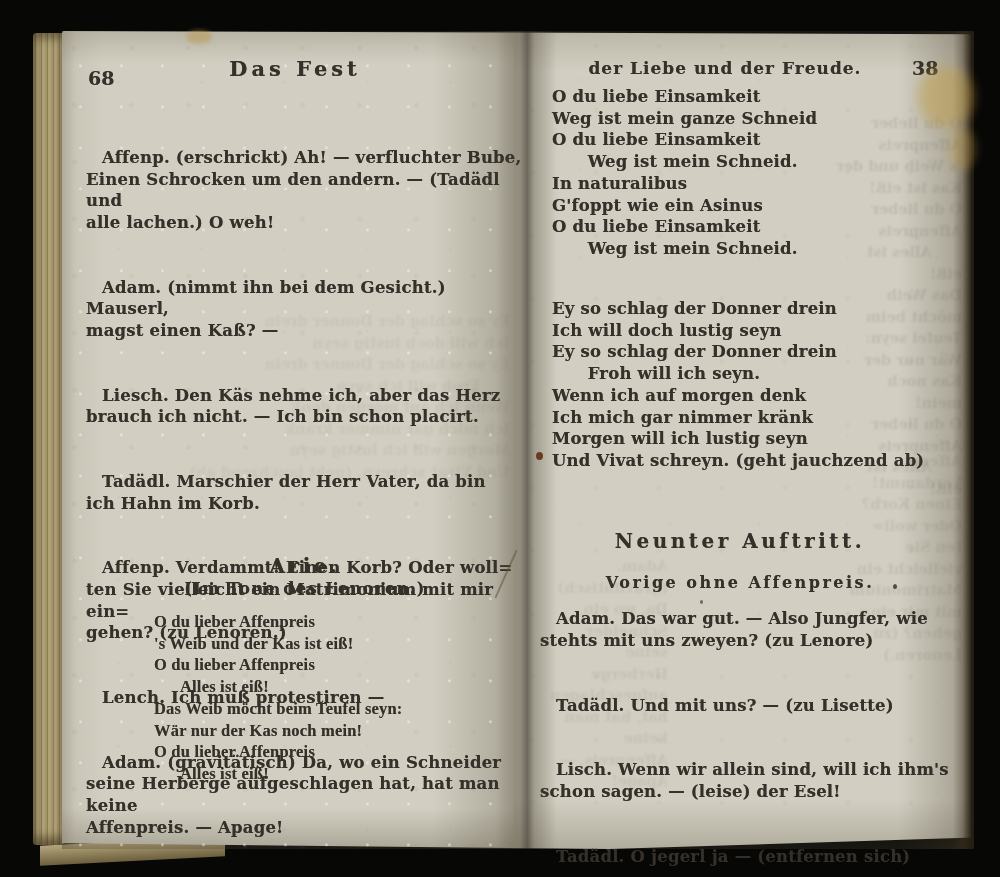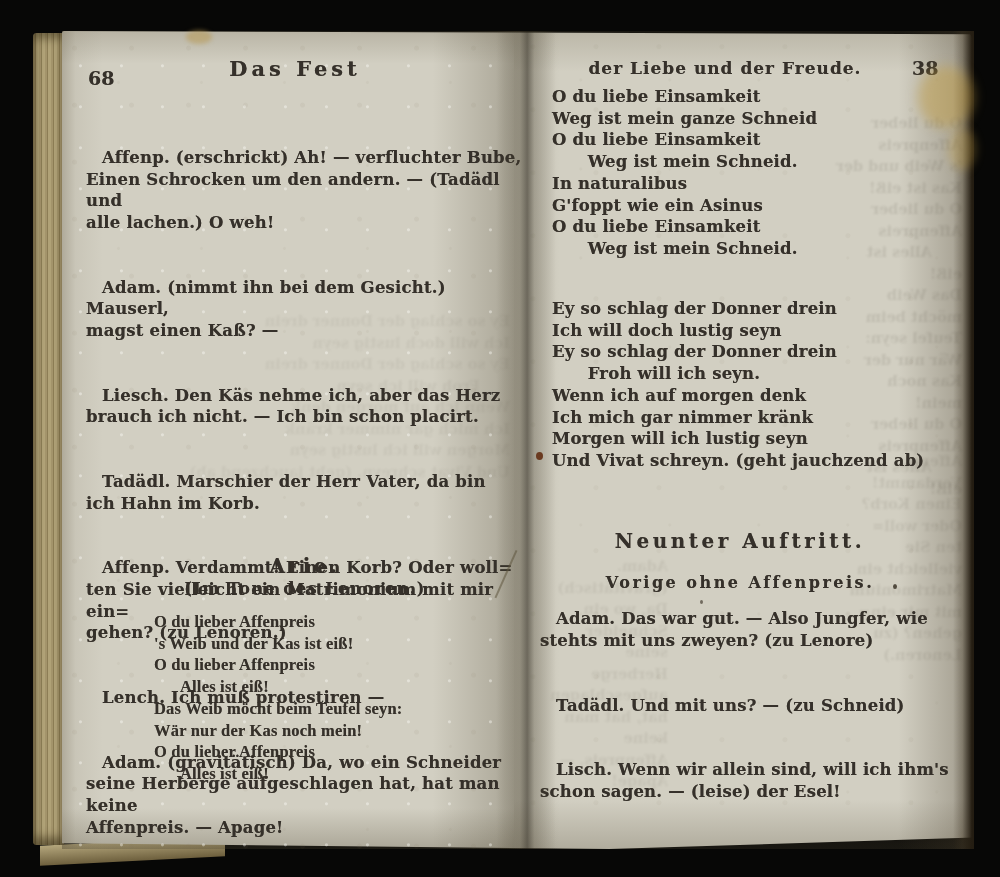--- a/index.html
+++ b/index.html
@@ -141,23 +141,24 @@
 Ich mich gar nimmer kränk
 Morgen will ich lustig seyn
 Und Vivat schreyn. (geht jauchzend ab)</div>
 
   <div class="txt heading" style="left:540px;top:493px;width:400px;margin-top:36px;">Neunter Auftritt.</div>
   <div class="txt subheading" style="left:540px;top:537px;width:400px;letter-spacing:2.5px;margin-top:36px;">Vorige ohne Affenpreis.</div>
 
   <div class="txt body-txt" style="left:540px;top:565px;width:410px;">
     <p>Adam. Das war gut. — Also Jungfer, wie
 stehts mit uns zweyen? (zu Lenore)</p>
-    <p>Tadädl. Und mit uns? — (zu Schneid)</p>
+    <p>Tadädl. Und mit uns? — (zu Lisette)</p>
     <p>Lisch. Wenn wir allein sind, will ich ihm's
 schon sagen. — (leise) der Esel!</p>
+    <p>Tadädl. O jegerl ja — (entfernen sich)</p>
     
     
     
   </div>
 
   <div class="stain" style="left:918px;top:66px;width:56px;height:62px;background:rgba(193,155,62,.45);filter:blur(6px);"></div>
   <div class="stain" style="left:948px;top:128px;width:28px;height:42px;background:rgba(193,155,62,.32);filter:blur(5px);"></div>
   <div class="stain" style="left:186px;top:30px;width:26px;height:14px;background:rgba(184,152,78,.5);filter:blur(2px);"></div>
   <div class="stain" style="left:536px;top:452px;width:7px;height:8px;background:#6a3a20;filter:blur(.4px);"></div>
   <div class="stain" style="left:893px;top:584px;width:4px;height:5px;background:rgba(50,42,30,.8);"></div>

